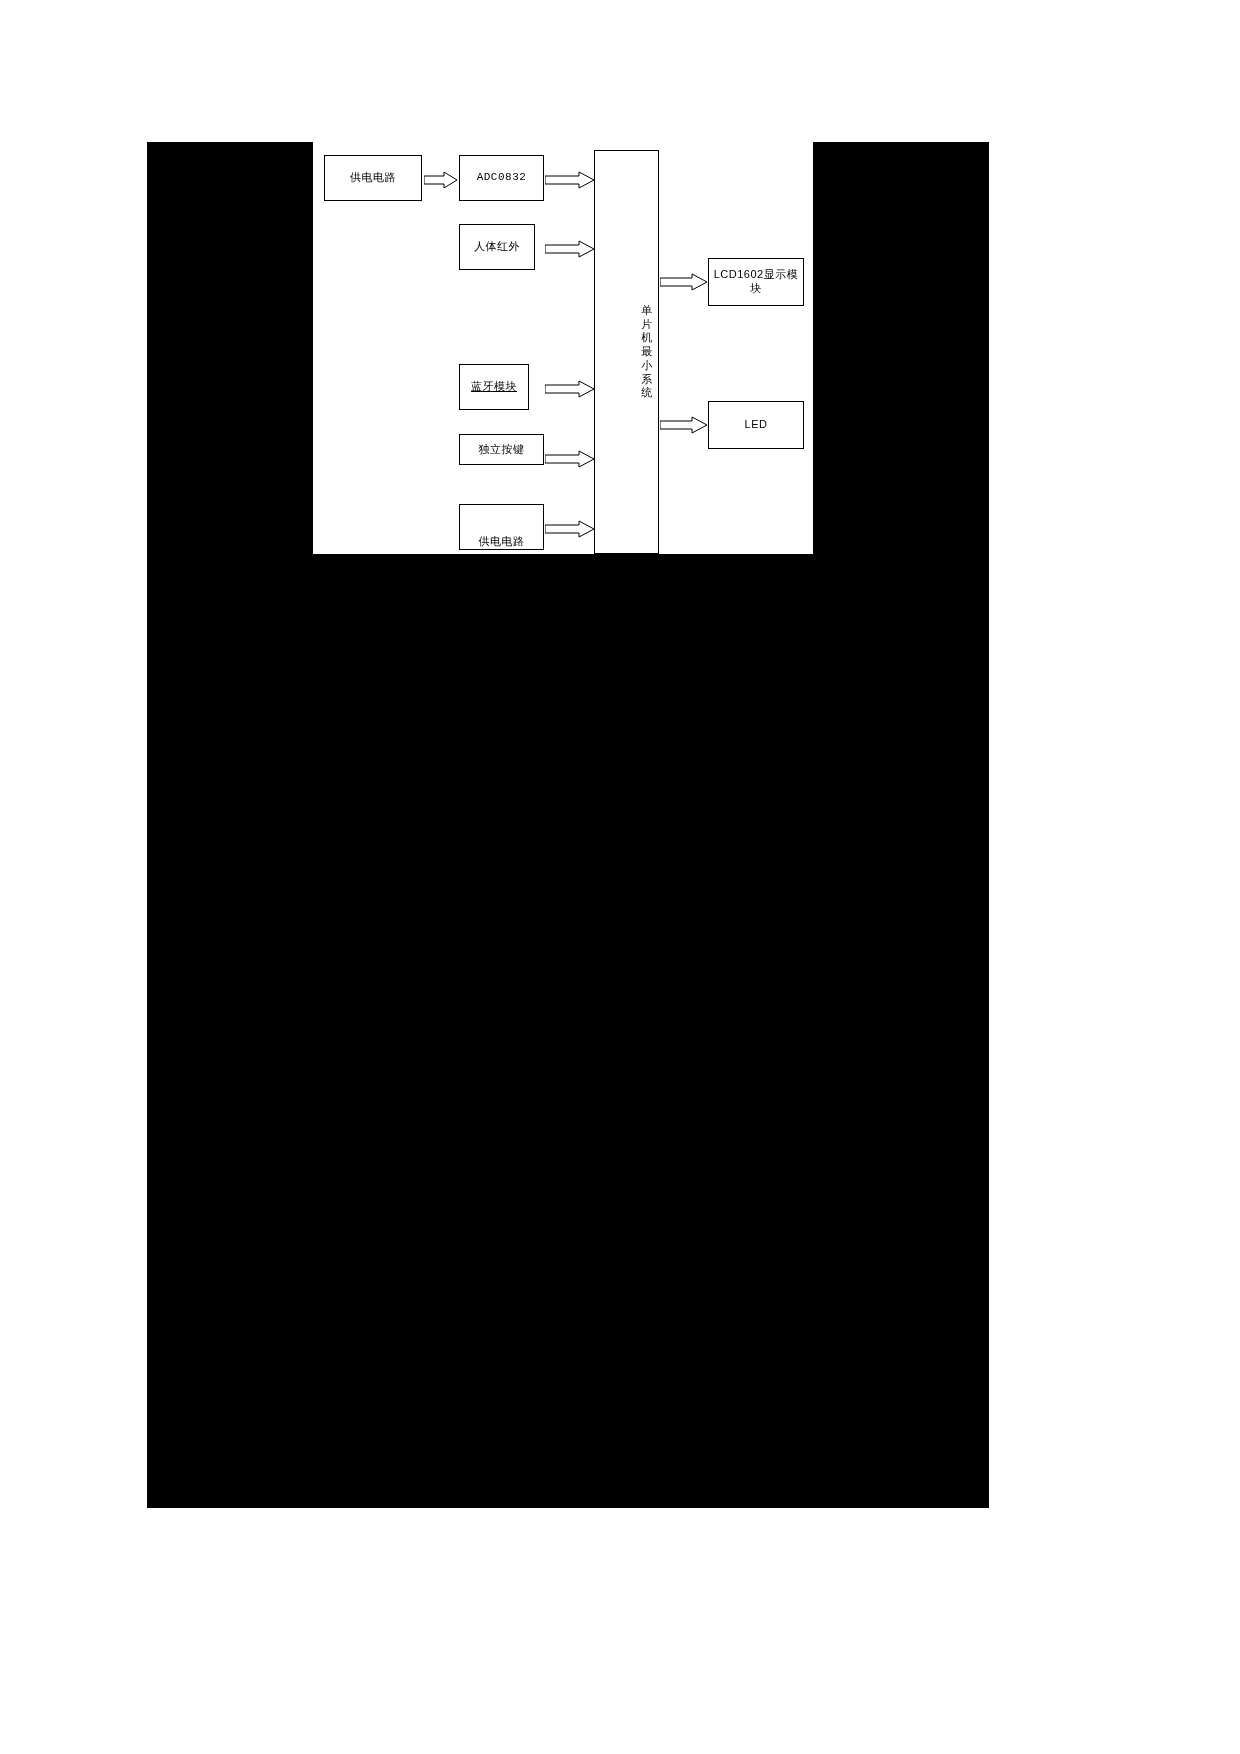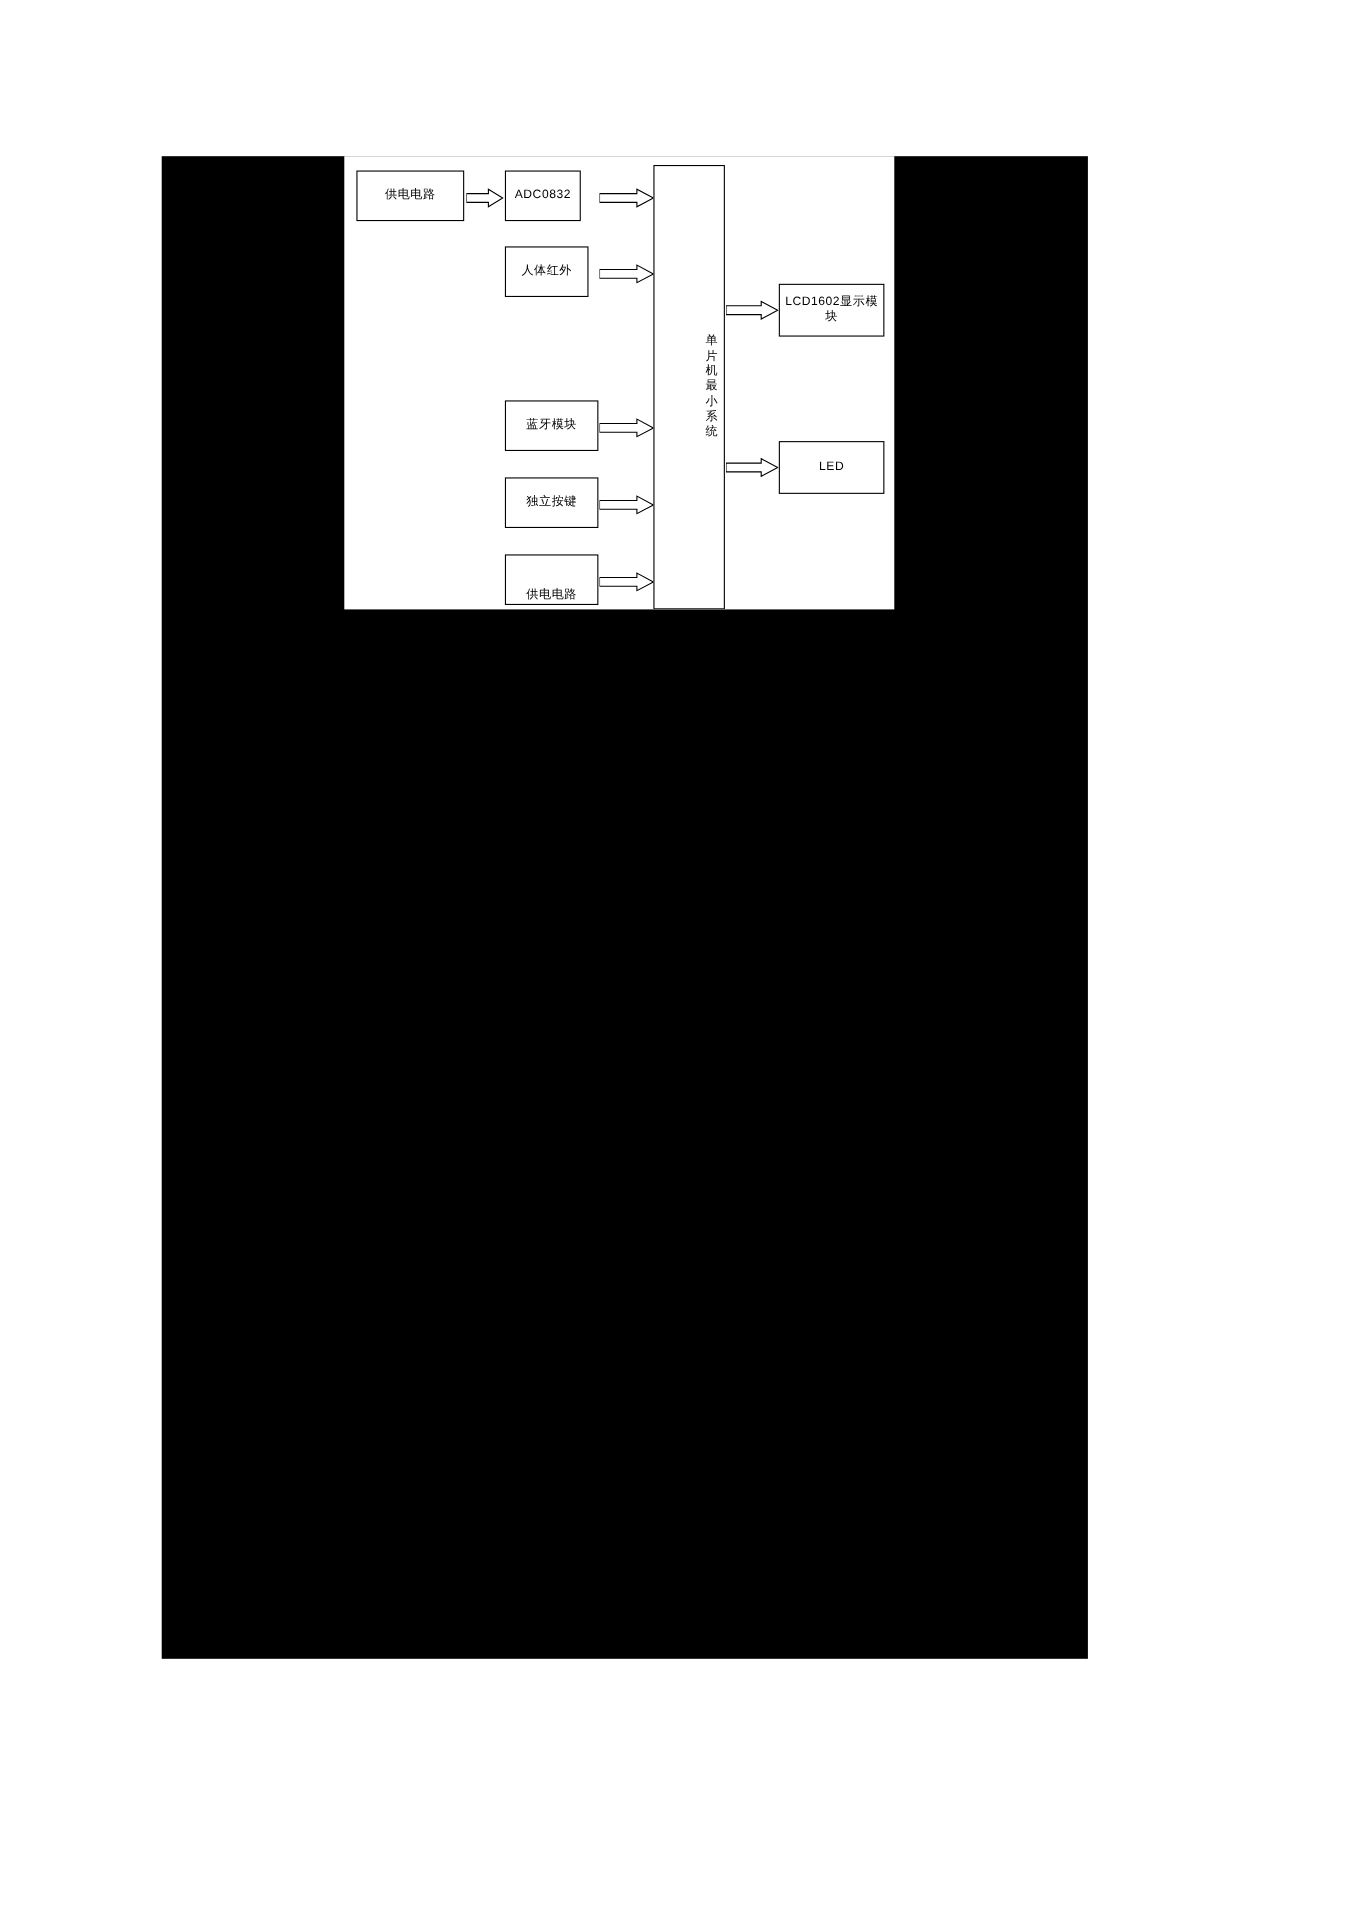--- a/index.html
+++ b/index.html
@@ -73,51 +73,51 @@
   <div class="box" style="left:11px; top:13px; width:98px; height:46px;">
     <span>供电电路</span>
   </div>
 
   <div class="arrow" style="left:111px; top:29px; width:34px;">
     <svg viewBox="0 0 34 18" preserveAspectRatio="none">
       <polygon points="0,5 20,5 20,1 33,9 20,17 20,13 0,13" fill="#ffffff" stroke="#000000" stroke-width="1"></polygon>
     </svg>
   </div>
 
-  <div class="box" style="left:146px; top:13px; width:69px; height:46px;">
+  <div class="box" style="left:146px; top:13px; width:85px; height:46px;font-family:Liberation Mono, monospace;">
     <span>ADC0832</span>
   </div>
 
   <div class="arrow" style="left:232px; top:29px; width:50px;">
     <svg viewBox="0 0 50 18" preserveAspectRatio="none">
       <polygon points="0,5 34,5 34,1 49,9 34,17 34,13 0,13" fill="#ffffff" stroke="#000000" stroke-width="1"></polygon>
     </svg>
   </div>
 
   <div class="box" style="left:146px; top:82px; width:76px; height:46px;">
     <span>人体红外</span>
   </div>
 
   <div class="arrow" style="left:232px; top:98px; width:50px;">
     <svg viewBox="0 0 50 18" preserveAspectRatio="none">
       <polygon points="0,5 34,5 34,1 49,9 34,17 34,13 0,13" fill="#ffffff" stroke="#000000" stroke-width="1"></polygon>
     </svg>
   </div>
 
-  <div class="box" style="left:146px; top:222px; width:85px; height:46px;">
+  <div class="box" style="left:146px; top:222px; width:70px; height:46px;text-decoration:underline;">
     <span>蓝牙模块</span>
   </div>
 
   <div class="arrow" style="left:232px; top:238px; width:50px;">
     <svg viewBox="0 0 50 18" preserveAspectRatio="none">
       <polygon points="0,5 34,5 34,1 49,9 34,17 34,13 0,13" fill="#ffffff" stroke="#000000" stroke-width="1"></polygon>
     </svg>
   </div>
 
-  <div class="box" style="left:146px; top:292px; width:85px; height:46px;">
+  <div class="box" style="left:146px; top:292px; width:85px; height:31px;">
     <span>独立按键</span>
   </div>
 
   <div class="arrow" style="left:232px; top:308px; width:50px;">
     <svg viewBox="0 0 50 18" preserveAspectRatio="none">
       <polygon points="0,5 34,5 34,1 49,9 34,17 34,13 0,13" fill="#ffffff" stroke="#000000" stroke-width="1"></polygon>
     </svg>
   </div>
 
   <div class="box" style="left:146px; top:362px; width:85px; height:46px;align-items:flex-end;">

